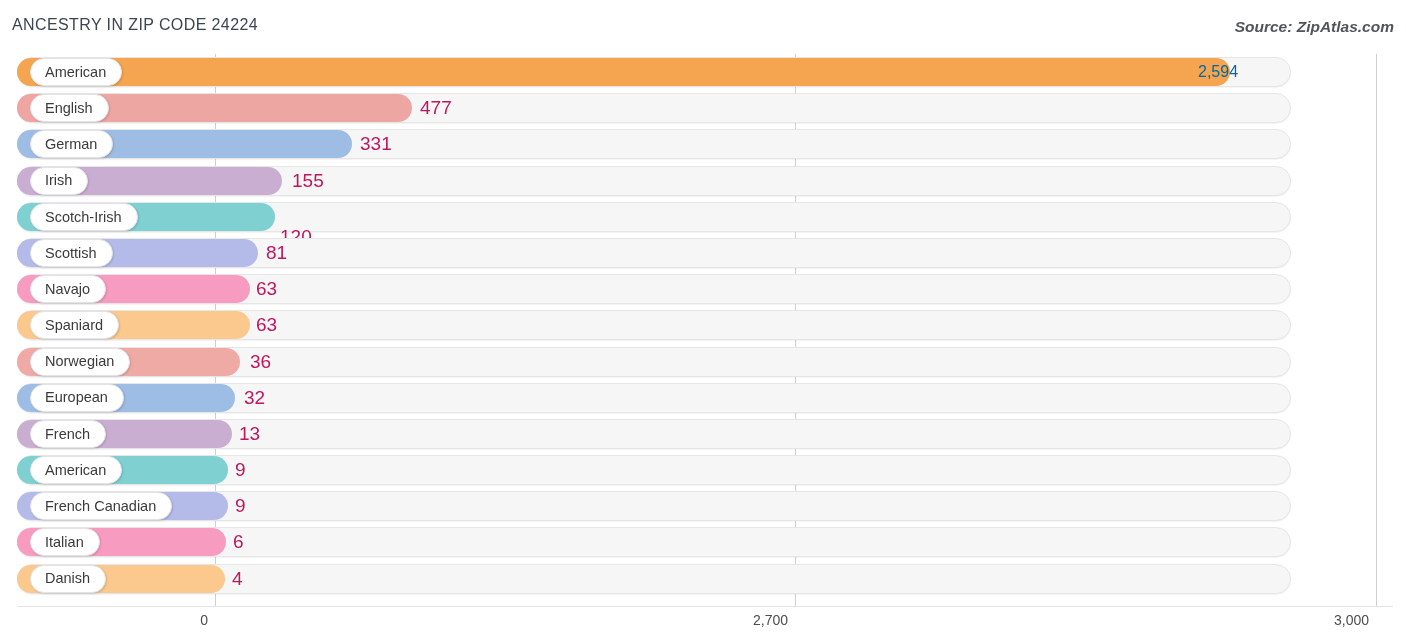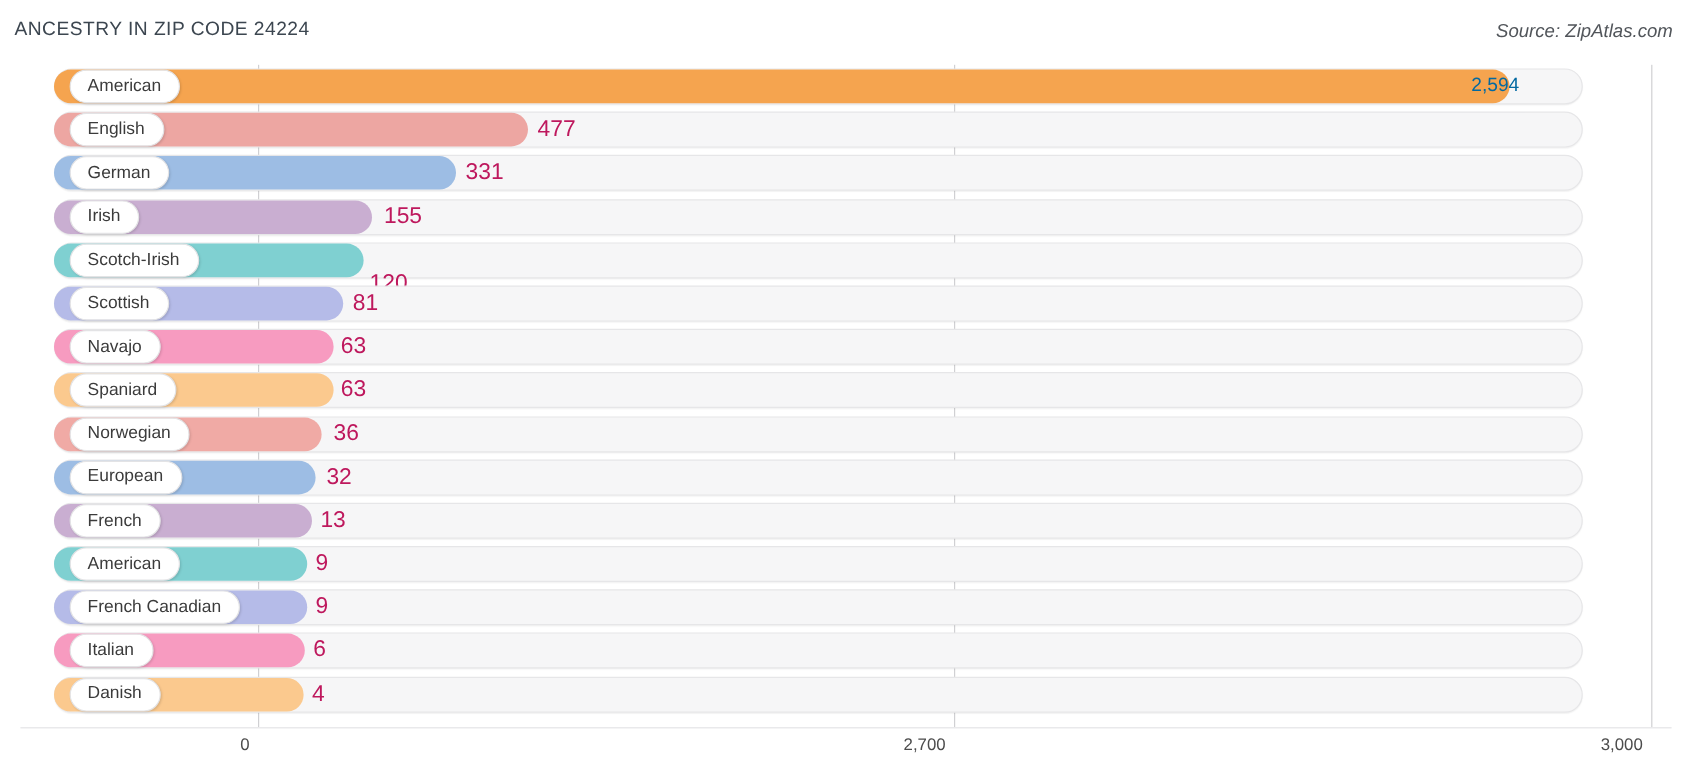--- a/index.html
+++ b/index.html
@@ -31,21 +31,21 @@
     color: #3c4650;
     font-weight: 400;
     white-space: nowrap;
   }
   .chart-source {
     position: absolute;
     right: 12px;
     top: 18px;
     font-size: 15.5px;
     font-style: italic;
-    font-weight: normal;
+    font-weight: bold;
     color: #51555a;
     white-space: nowrap;
   }
 
   
   .plot {
     position: absolute;
     left: 0;
     top: 54px;
     width: 1406px;
@@ -63,21 +63,20 @@
     top: 0;
     width: 1px;
     height: 552px;
     background: #d0d0d3;
   }
 
   .rows {
     position: absolute;
     left: 0; top: 0;
     width: 1304px;
-    padding-left: 28px;
   }
   .row {
     position: relative;
     height: 36.2px;
     margin: 0;
   }
   
   .track {
     position: absolute;
     left: 17px;

